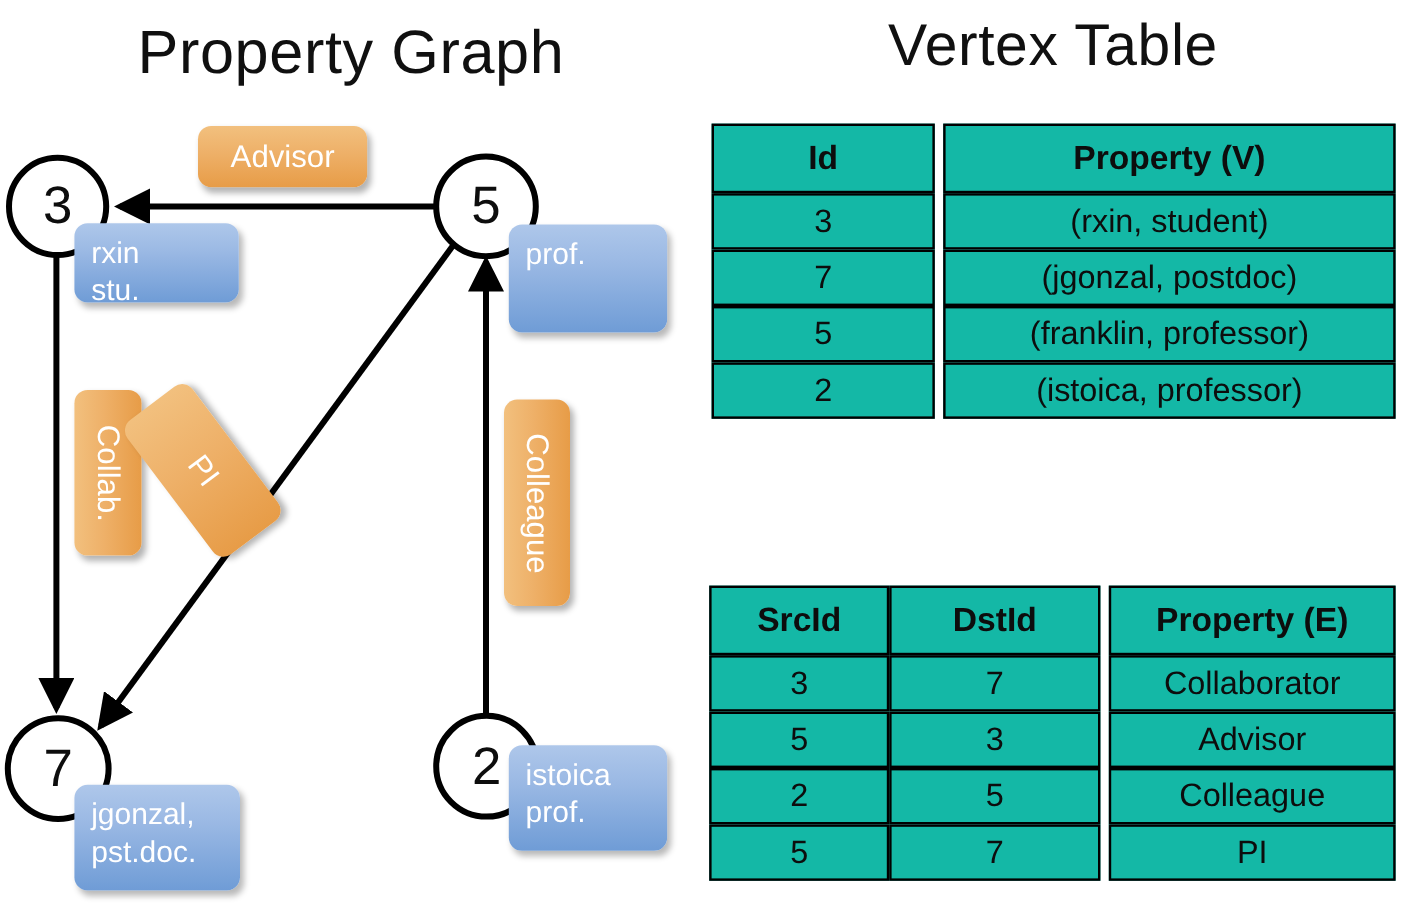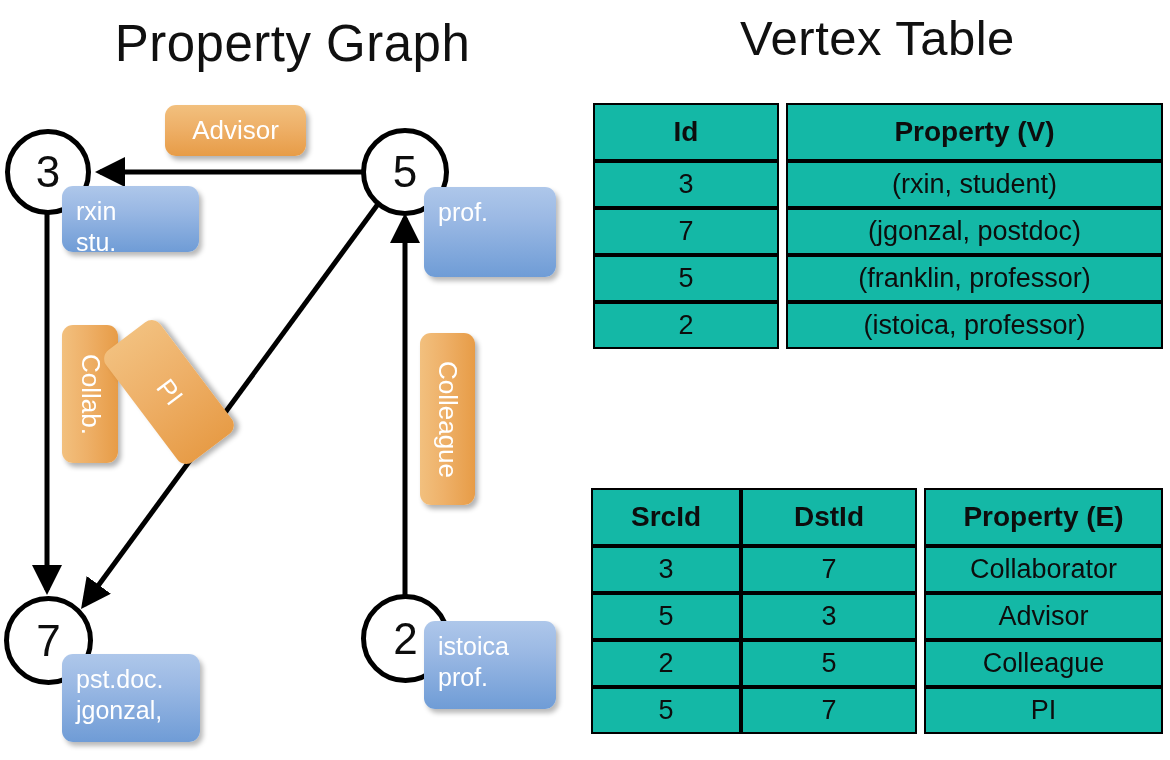--- a/index.html
+++ b/index.html
@@ -154,22 +154,22 @@
   <div class="prop-box" id="prop-3" style="left:62px;top:186px;width:137px;height:66px;">
     <span>rxin</span>
     <span>stu.</span>
   </div>
 
   <div class="prop-box" id="prop-5" style="left:424px;top:187px;width:132px;height:90px;">
     <span>prof.</span>
   </div>
 
   <div class="prop-box" id="prop-7" style="left:62px;top:654px;width:138px;height:88px;">
+    <span>jgonzal,</span>
     <span>pst.doc.</span>
-    <span>jgonzal,</span>
   </div>
 
   <div class="prop-box" id="prop-2" style="left:424px;top:621px;width:132px;height:88px;">
     <span>istoica</span>
     <span>prof.</span>
   </div>
 
   <div class="edge-label" id="edge-label-advisor" style="left:165px;top:105px;width:141px;height:51px;">
     <span>Advisor</span>
   </div>

